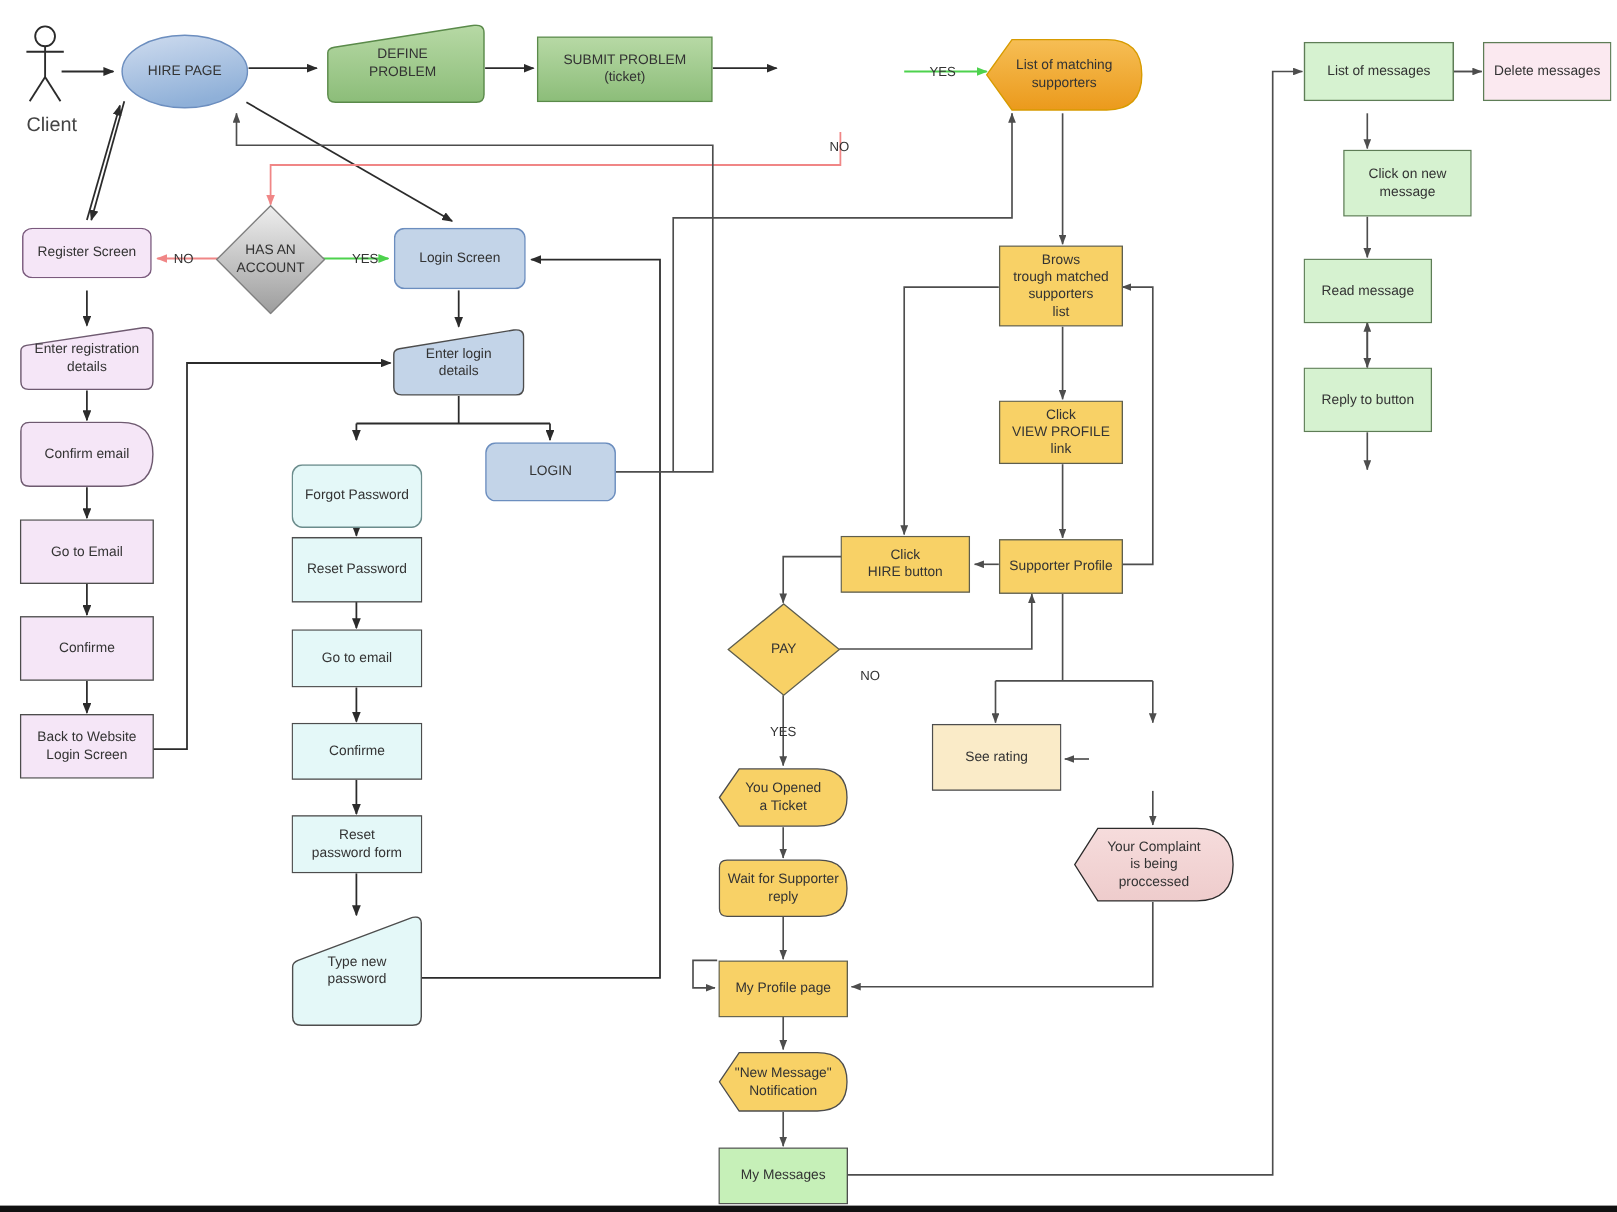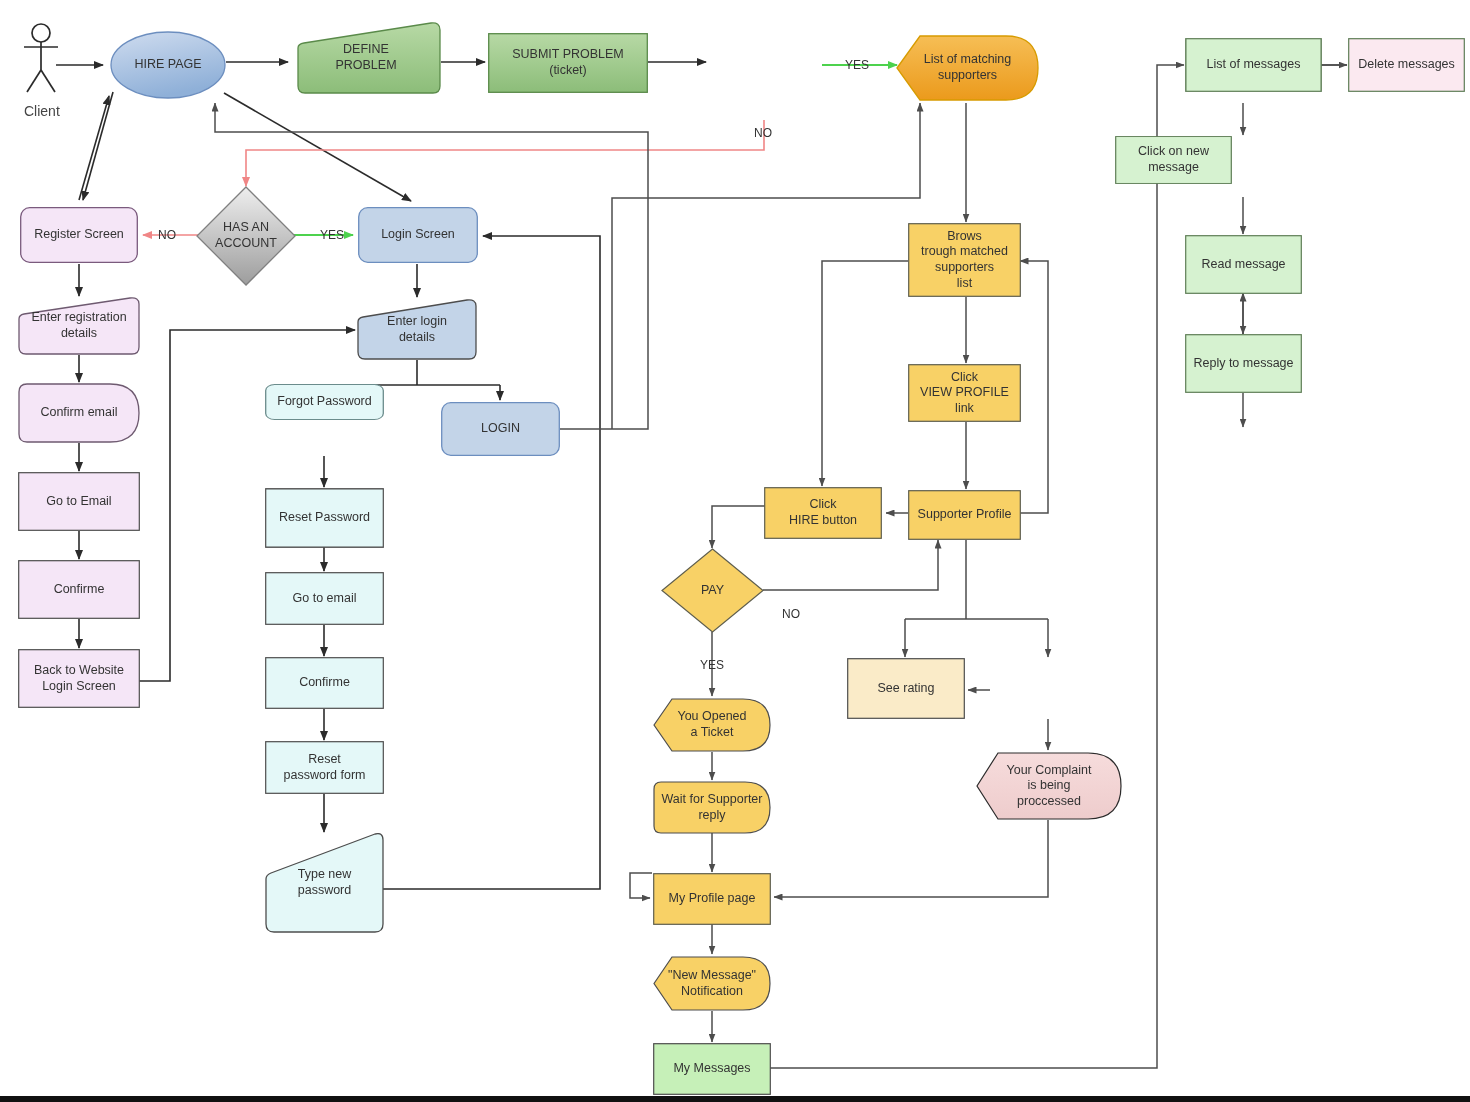--- a/index.html
+++ b/index.html
@@ -2,21 +2,21 @@
 <html><head>
 <meta charset="utf-8">
 <style>
   html,body{margin:0;padding:0;background:#ffffff;}
   body{font-family:"Liberation Sans","DejaVu Sans",sans-serif;}
   #canvas{position:relative;width:1470px;height:1102px;overflow:hidden;background:#fff;}
   #edges{position:absolute;left:0;top:0;width:1470px;height:1102px;}
   .node{position:absolute;box-sizing:border-box;display:flex;align-items:center;justify-content:center;
         text-align:center;color:#333333;font-size:12.5px;line-height:1.25;z-index:5;}
   .node .lbl{display:block;padding:0 4px;white-space:pre-line;}
-  .actor-label{position:absolute;font-size:14px;color:#444;z-index:5;}
+  .actor-label{position:absolute;font-size:18px;color:#444;z-index:5;}
   .edge-label{position:absolute;font-size:12px;color:#333;z-index:6;background:transparent;}
   .shp{position:absolute;left:0;top:0;width:100%;height:100%;z-index:-1;}
   .bottomrule{position:absolute;left:0;top:1096px;width:1470px;height:6px;background:#111;z-index:20;}
 </style>
 </head>
 <body>
 
 <div id="canvas">
 
   <svg id="edges" viewBox="0 0 1470 1102">
@@ -210,21 +210,21 @@
   </div>
 
   <div class="node" style="left:196px;top:186px;width:100px;height:100px">
     <svg class="shp" viewBox="0 0 100 100" preserveAspectRatio="none">
         <path d="M50,1 L99,50 L50,99 L1,50 Z" fill="url(#ggray)" stroke="#808080" stroke-width="1.3"></path>
       </svg>
     <span class="lbl">HAS AN
 ACCOUNT</span>
   </div>
 
-  <div class="node" style="left:20px;top:207px;width:118px;height:56px">
+  <div class="node" style="left:20px;top:207px;width:118px;height:46px">
     <svg class="shp" viewBox="0 0 118 56" preserveAspectRatio="none">
         <rect x="0.7" y="0.7" width="116.6" height="54.6" rx="9" fill="#f5e6f7" stroke="#7a5a7d" stroke-width="1.3"></rect>
       </svg>
     <span class="lbl">Register Screen</span>
   </div>
 
   <div class="node" style="left:358px;top:207px;width:120px;height:56px">
     <svg class="shp" viewBox="0 0 120 56" preserveAspectRatio="none">
         <rect x="0.7" y="0.7" width="118.6" height="54.6" rx="9" fill="#c3d4e8" stroke="#6c8ebf" stroke-width="1.3"></rect>
       </svg>
@@ -269,21 +269,21 @@
   </div>
 
   <div class="node" style="left:357px;top:299px;width:120px;height:61px">
     <svg class="shp" viewBox="0 0 120 61" preserveAspectRatio="none">
         <path d="M1,23 Q1,19 6,18 L110,1 Q119,0 119,7 L119,53 Q119,60 112,60 L8,60 Q1,60 1,53 Z" fill="#c3d4e8" stroke="#4d4d4d" stroke-width="1.3"></path>
       </svg>
     <span class="lbl">Enter login
 details</span>
   </div>
 
-  <div class="node" style="left:265px;top:384px;width:119px;height:36px">
+  <div class="node" style="left:265px;top:422px;width:119px;height:58px">
     <svg class="shp" viewBox="0 0 119 54" preserveAspectRatio="none">
         <rect x="0.7" y="0.7" width="117.6" height="52.6" rx="9" fill="#e4f8f8" stroke="#6b8c8c" stroke-width="1.3"></rect>
       </svg>
     <span class="lbl">Forgot Password</span>
   </div>
 
   <div class="node" style="left:441px;top:402px;width:119px;height:54px">
     <svg class="shp" viewBox="0 0 119 54" preserveAspectRatio="none">
         <rect x="0.7" y="0.7" width="117.6" height="52.6" rx="9" fill="#c3d4e8" stroke="#6c8ebf" stroke-width="1.3"></rect>
       </svg>
@@ -430,40 +430,40 @@
     <span class="lbl">List of messages</span>
   </div>
 
   <div class="node" style="left:1348px;top:38px;width:117px;height:54px">
     <svg class="shp" viewBox="0 0 117 54" preserveAspectRatio="none">
         <rect x="0.7" y="0.7" width="115.6" height="52.6" fill="#fbe9f0" stroke="#5e7d56" stroke-width="1.2"></rect>
       </svg>
     <span class="lbl">Delete messages</span>
   </div>
 
-  <div class="node" style="left:1115px;top:136px;width:117px;height:48px">
+  <div class="node" style="left:1221px;top:136px;width:117px;height:61px">
     <svg class="shp" viewBox="0 0 117 61" preserveAspectRatio="none">
         <rect x="0.7" y="0.7" width="115.6" height="59.6" fill="#d6f2d0" stroke="#5e7d56" stroke-width="1.2"></rect>
       </svg>
     <span class="lbl">Click on new
 message</span>
   </div>
 
   <div class="node" style="left:1185px;top:235px;width:117px;height:59px">
     <svg class="shp" viewBox="0 0 117 59" preserveAspectRatio="none">
         <rect x="0.7" y="0.7" width="115.6" height="57.6" fill="#d6f2d0" stroke="#5e7d56" stroke-width="1.2"></rect>
       </svg>
     <span class="lbl">Read message</span>
   </div>
 
   <div class="node" style="left:1185px;top:334px;width:117px;height:59px">
     <svg class="shp" viewBox="0 0 117 59" preserveAspectRatio="none">
         <rect x="0.7" y="0.7" width="115.6" height="57.6" fill="#d6f2d0" stroke="#5e7d56" stroke-width="1.2"></rect>
       </svg>
-    <span class="lbl">Reply to message</span>
+    <span class="lbl">Reply to button</span>
   </div>
 
 
   <div class="edge-label" style="left:845px;top:58px">YES</div>
   <div class="edge-label" style="left:754px;top:126px">NO</div>
   <div class="edge-label" style="left:320px;top:228px">YES</div>
   <div class="edge-label" style="left:158px;top:228px">NO</div>
   <div class="edge-label" style="left:700px;top:658px">YES</div>
   <div class="edge-label" style="left:782px;top:607px">NO</div>
 

